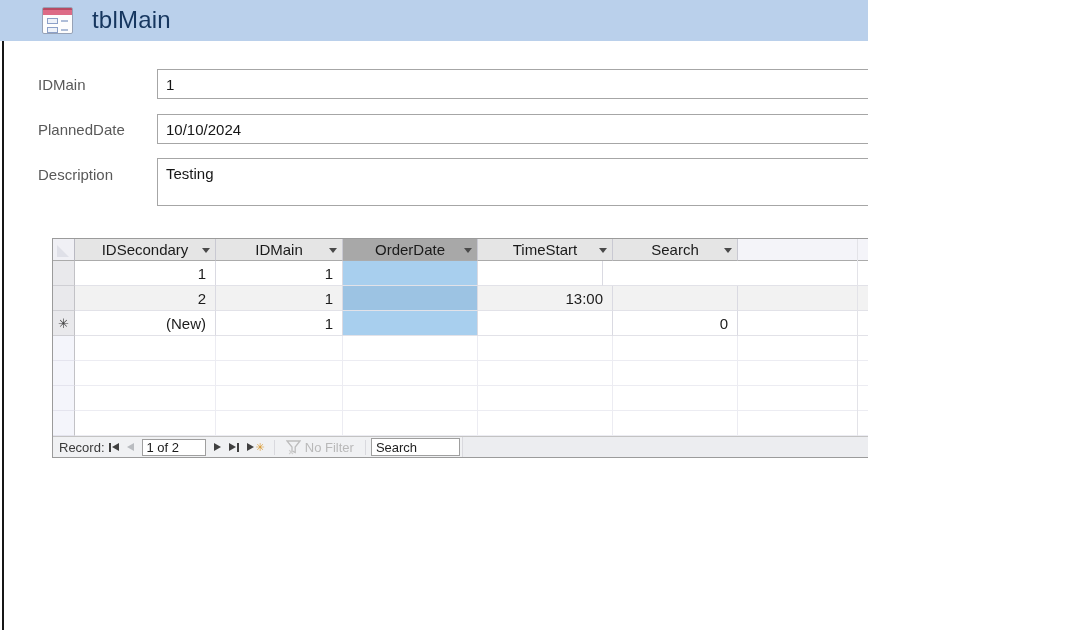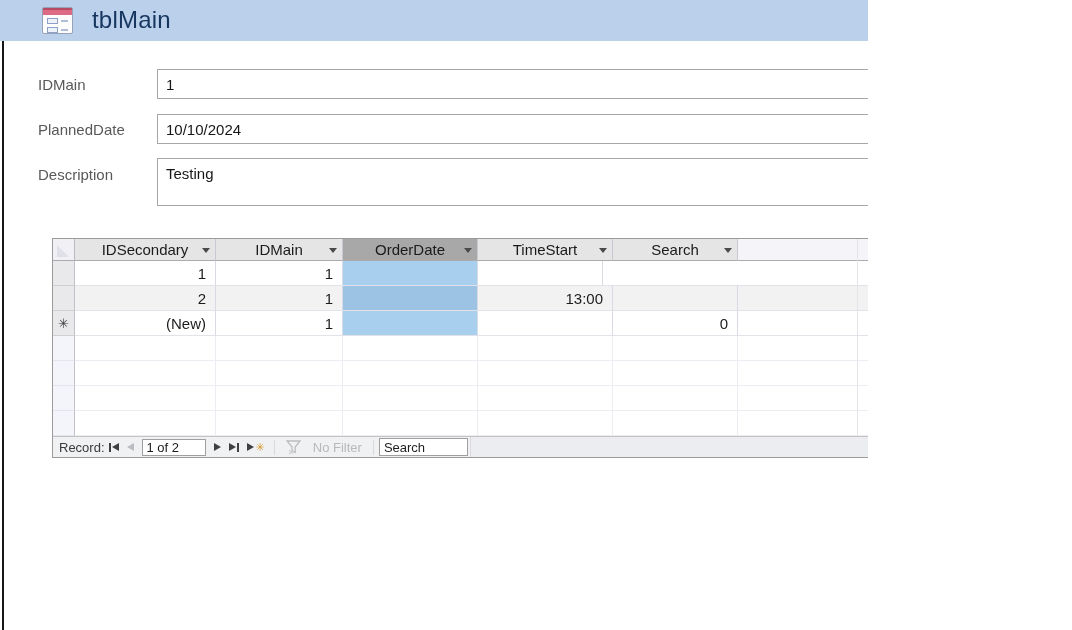--- a/index.html
+++ b/index.html
@@ -53,21 +53,21 @@
   .navbar { position:relative; width:817px; height:21px; background:#f0f1f3; border-top:1px solid #c3c3c3; display:flex; align-items:center; font-size:13px; color:#3a3a3a; }
   .navlabel { margin-left:6px; }
   .nbtn { display:flex; align-items:center; justify-content:center; gap:1px; height:17px; padding:0 4px; cursor:default; }
   .tri-l { width:0; height:0; border-top:4.5px solid transparent; border-bottom:4.5px solid transparent; border-right:7px solid #404040; }
   .tri-r { width:0; height:0; border-top:4.5px solid transparent; border-bottom:4.5px solid transparent; border-left:7px solid #404040; }
   .nbar { width:2px; height:9px; background:#404040; }
   .nbtn.disabled .tri-l { border-right-color:#b9bcc0; }
   .newstar { font-size:11px; color:#d99a33; line-height:11px; margin-left:1px; }
   .posbox { width:64px; height:17px; border:1px solid #9f9f9f; background:#fff; font-family:"Liberation Sans",sans-serif; font-size:13px; color:#1a1a1a; padding:0 4px; margin:0 4px; }
   .navsep { width:1px; height:15px; background:#d9d9de; margin:0 5px; }
-  .filterbtn { display:flex; align-items:center; gap:12px; color:#b9b9b9; padding:0 6px; }
+  .filterbtn { display:flex; align-items:center; gap:4px; color:#b9b9b9; padding:0 6px; }
   .searchbox { width:89px; height:18px; border:1px solid #9f9f9f; background:#fff; font-family:"Liberation Sans",sans-serif; font-size:13px; color:#1a1a1a; padding:0 4px; }
   .searchbox::placeholder { color:#1f1f1f; opacity:1; }
   .htrack { flex:1; align-self:stretch; background:#ecedf0; border-left:1px solid #d9d9de; margin-left:2px; }
 </style>
 </head>
 <body>
 
 <div class="stage">
 
   <div class="titlebar">

